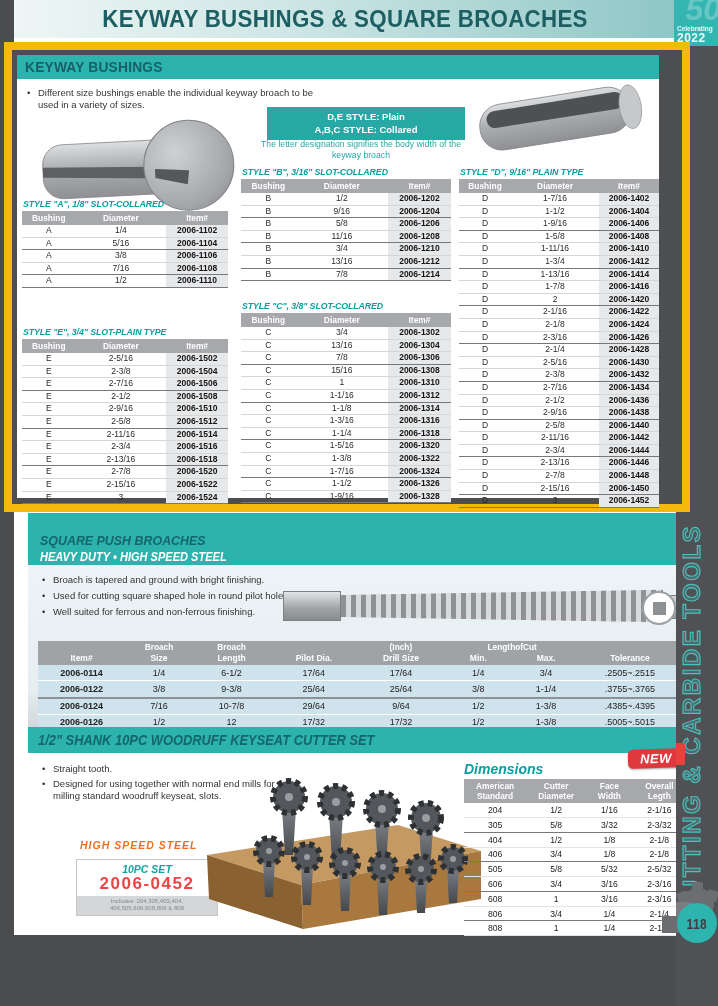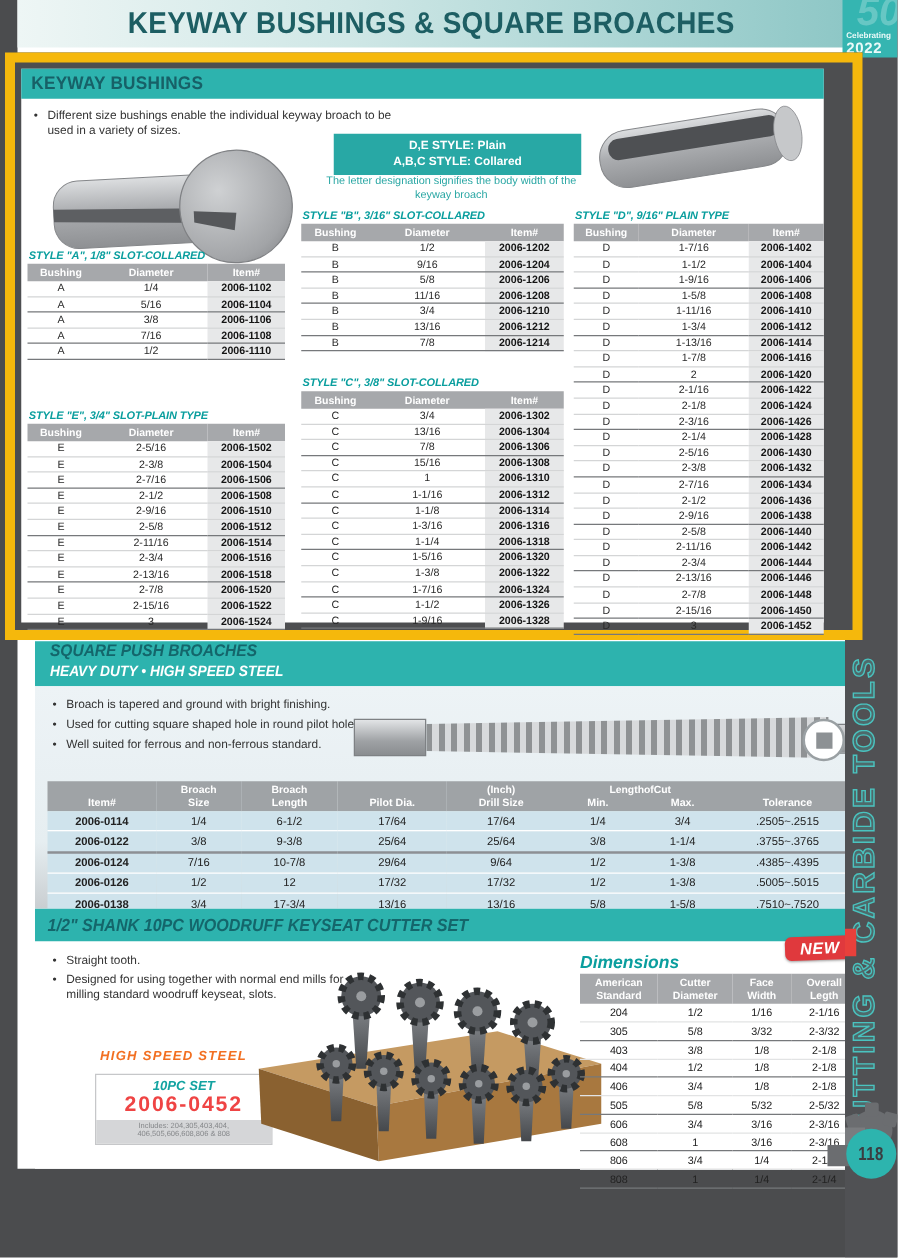--- a/index.html
+++ b/index.html
@@ -53,22 +53,22 @@
   .ktable th{background:#a6a8ab;color:#fff;font-weight:700;padding:2px 0;font-size:8.4px;}
   .ktable th:nth-child(1){width:26%;}.ktable th:nth-child(2){width:44%;}.ktable th:nth-child(3){width:30%;}
   .ktable td{text-align:center;padding:1px 0;border-bottom:1px solid #d4d5d6;color:#2a2a2a;line-height:9.6px;}
   .ktable td:last-child{background:#e7e8e9;font-weight:700;color:#141414;}
   .ktable.g3 tbody tr:nth-child(3n) td{border-bottom:1.5px solid #76787b;}
   .ktable.g2 tbody tr:nth-child(2n) td{border-bottom:1.5px solid #76787b;}
   .ktable tbody tr:last-child td{border-bottom:1.5px solid #76787b;}
 
   
   .broach-sec{position:absolute;left:14px;top:513px;width:662px;height:214px;}
-  .broach-band{height:36px;background:#2db3ae;display:flex;flex-direction:column;
-    justify-content:flex-start;padding-left:12px;}
+  .broach-band{height:52px;background:#2db3ae;display:flex;flex-direction:column;
+    justify-content:flex-end;padding-left:12px;}
   .broach-band .l1{font-weight:800;font-style:italic;font-size:13.5px;color:#14666b;
     transform:scaleX(.92);transform-origin:left;line-height:1.25;}
   .broach-band .l2{font-weight:800;font-style:italic;font-size:12px;color:#fff;
     transform:scaleX(.92);transform-origin:left;line-height:1.25;}
   .broach-body{position:relative;height:178px;background:linear-gradient(#edf3f6 0%,#e6eef1 70%,#c9ced1 100%);}
   .broach-bullets{position:absolute;left:14px;top:9px;display:flex;flex-direction:column;gap:4px;width:260px;}
   .broach-img{position:absolute;left:255px;top:22px;width:400px;height:40px;}
   .broach-head{position:absolute;left:0;top:4px;width:58px;height:30px;
     background:linear-gradient(#e2e4e6,#9fa2a5 60%,#8a8d90);border:1px solid #7e8184;box-sizing:border-box;}
   .broach-teeth{position:absolute;left:58px;top:2px;width:322px;height:34px;
@@ -144,21 +144,21 @@
 
     <div class="broach-sec">
       <div class="broach-band">
         <span class="l1">SQUARE PUSH BROACHES</span>
         <span class="l2">HEAVY DUTY • HIGH SPEED STEEL</span>
       </div>
       <div class="broach-body">
         <div class="broach-bullets">
           <div class="bullet">Broach is tapered and ground with bright finishing.</div>
           <div class="bullet">Used for cutting square shaped hole in round pilot holes.</div>
-          <div class="bullet">Well suited for ferrous and non-ferrous standard.</div>
+          <div class="bullet">Well suited for ferrous and non-ferrous finishing.</div>
         </div>
         <div class="broach-img">
           <div class="broach-head"></div>
           <div class="broach-teeth"></div>
           <div class="broach-end"></div>
         </div>
         <div class="sq-icon">
             <i></i>
           </div>
         <table class="btable">
@@ -349,26 +349,20 @@
                   <td>1/16</td>
                   <td>2-1/16</td>
                 </tr>
                 <tr>
                   <td>305</td>
                   <td>5/8</td>
                   <td>3/32</td>
                   <td>2-3/32</td>
                 </tr>
                 <tr>
-                  <td>403</td>
-                  <td>3/8</td>
-                  <td>1/8</td>
-                  <td>2-1/8</td>
-                </tr>
-                <tr>
                   <td>404</td>
                   <td>1/2</td>
                   <td>1/8</td>
                   <td>2-1/8</td>
                 </tr>
                 <tr>
                   <td>406</td>
                   <td>3/4</td>
                   <td>1/8</td>
                   <td>2-1/8</td>

